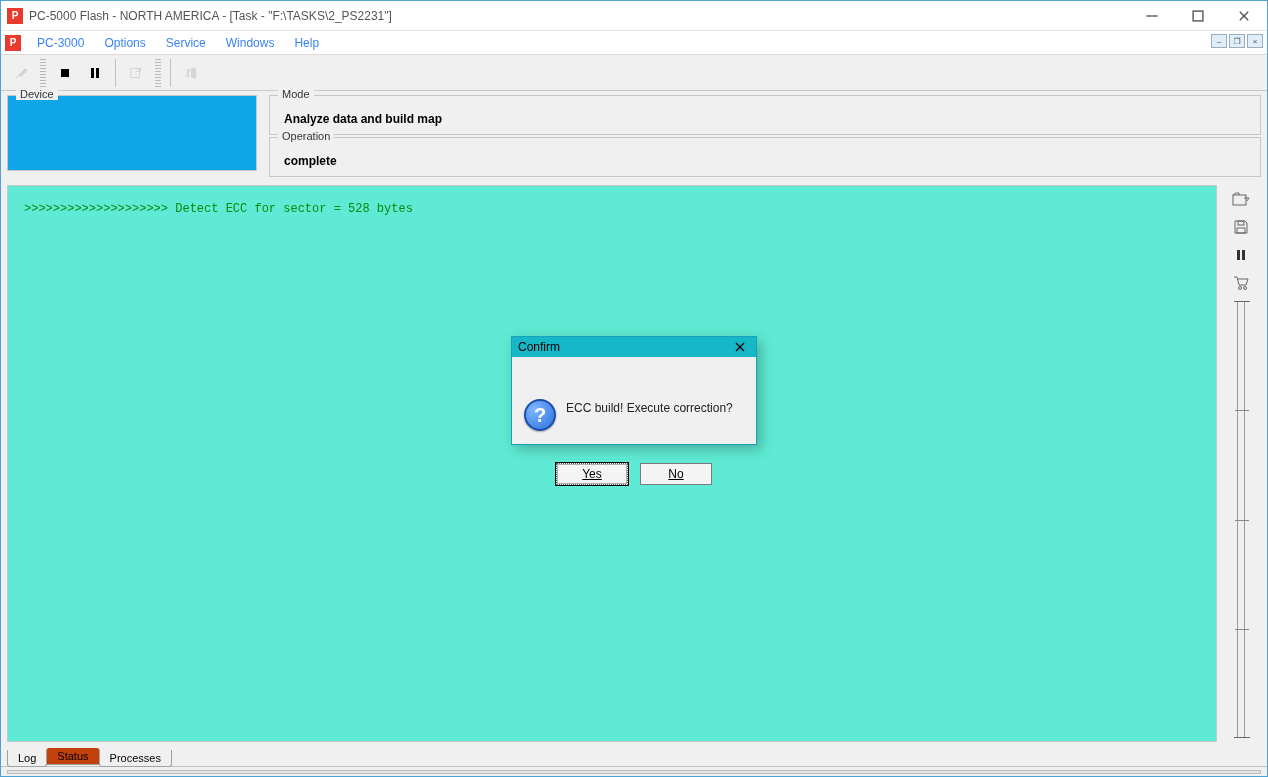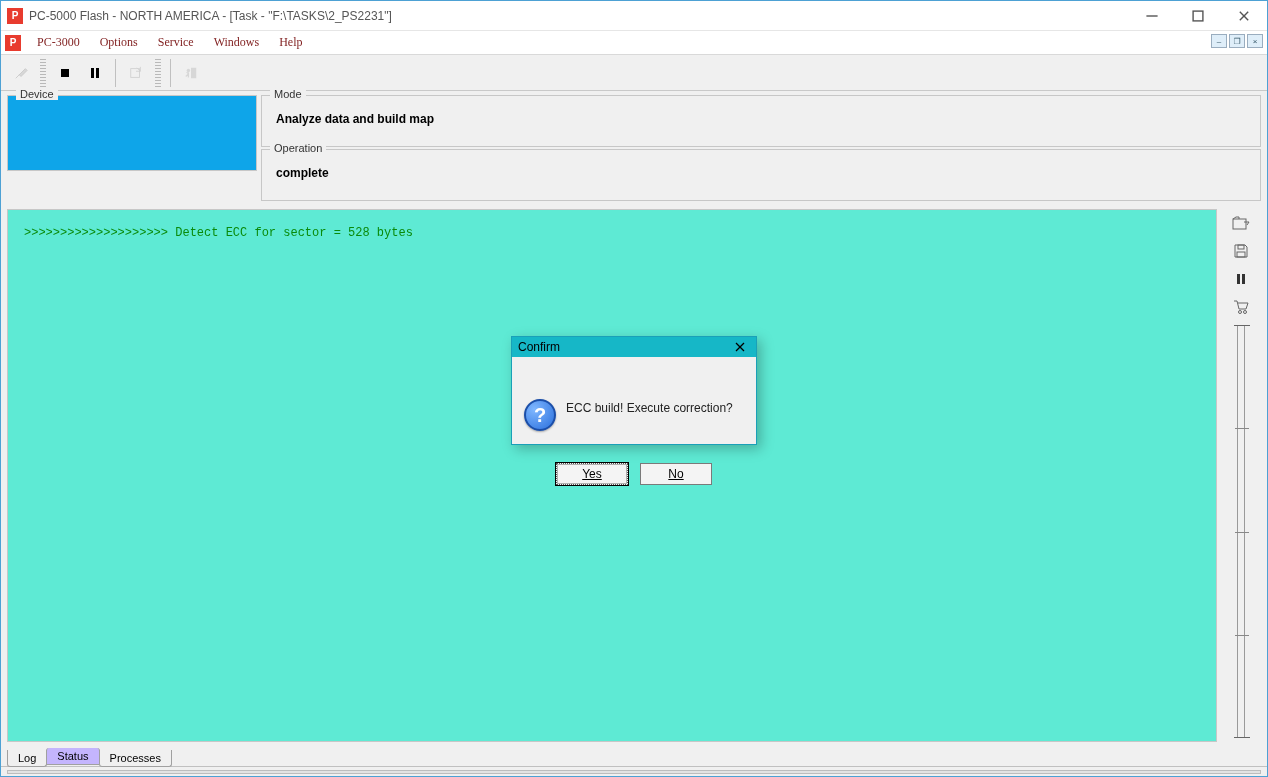--- a/index.html
+++ b/index.html
@@ -7,52 +7,52 @@
   .app-frame { width:1268px; height:777px; border:1px solid #4da1d4; background:#f0f0f0; display:flex; flex-direction:column; }
   
   .titlebar { height:30px; background:#fff; display:flex; align-items:center; padding:0 0 0 6px; border-bottom:1px solid #e6e6e6; }
   .app-icon { width:16px; height:16px; background:#e83b2e; display:inline-flex; align-items:center; justify-content:center; color:#fff; font-size:10px; font-weight:bold; margin-right:6px; }
   .titlebar .title { flex:1; color:#555; font-size:12px; }
   .win-controls { display:flex; height:100%; }
   .win-btn { width:46px; height:100%; display:flex; align-items:center; justify-content:center; color:#555; font-size:10px; }
   
   .menubar { height:24px; background:#fff; display:flex; align-items:center; padding-left:4px; border-bottom:1px solid #d9d9d9; position:relative; }
   .menubar .app-icon { margin-right:6px; }
-  .menu-item { padding:12px 10px; color:#7f1d1d;font-family:Liberation Serif, serif; }
+  .menu-item { padding:12px 10px; color:#3b82f6; }
   .mdi-controls { position:absolute; right:4px; top:3px; display:flex; gap:2px; }
   .mdi-btn { width:16px; height:14px; border:1px solid #9aadbf; background:#dfeef9; display:flex; align-items:center; justify-content:center; font-size:8px; color:#356; }
   
   .toolbar { height:36px; background:#f0f0f0; border-bottom:1px solid #c9c9c9; display:flex; align-items:center; padding:0 6px; gap:2px; }
   .tbtn { width:28px; height:26px; display:flex; align-items:center; justify-content:center; border:1px solid transparent; }
   .tsep { width:1px; height:28px; background:#c0c0c0; margin:0 4px; }
   .tgrip { width:6px; height:28px; background:repeating-linear-gradient(to bottom,#b9b9b9 0,#b9b9b9 1px,transparent 1px,transparent 3px); margin:0 3px; }
   .disabled { opacity:0.45; }
   
   .groups-row { display:flex; gap:4px; padding:4px 6px 2px 6px; }
   .groupbox { border:1px solid #c7c7c7; position:relative; padding:14px 8px 8px 8px; font-size:11px; }
   .groupbox .legend { position:absolute; top:-8px; left:8px; background:#f0f0f0; padding:0 4px; color:#333; font-size:11px; }
   .gb-device { width:250px; height:76px; background:#0ea5e9; }
   .gb-right { flex:1; display:flex; flex-direction:column; gap:2px; }
-  .gb-mode, .gb-op { height:52px; background:#f0f0f0; }
+  .gb-mode, .gb-op { height:40px; background:#f0f0f0;margin-left:8px; }
   .groupbox .value { font-weight:bold; font-size:12px; padding-left:6px; padding-top:2px; }
   
   .main-area { flex:1; display:flex; margin:6px 6px 2px 6px; gap:4px; min-height:0; }
   .log-pane { flex:1; background:#5eead4; border:1px solid #c7c7c7; padding:16px; font-family:"Courier New",monospace; font-size:12px; color:#0a8a0a; overflow:auto; }
   .side-pane { width:40px; display:flex; flex-direction:column; align-items:center; gap:0; position:relative; }
   .ruler { width:8px; flex:1; border-left:1px solid #9a9a9a; border-right:1px solid #9a9a9a; background:#f0f0f0; position:relative; margin:4px 0; }
   .ruler::before, .ruler::after { content:""; position:absolute; left:-4px; width:16px; height:1px; background:#666; }
   .ruler::before { top:0; }
   .ruler::after { bottom:0; }
   .tick { position:absolute; left:-3px; width:14px; height:1px; background:#888; }
   .side-btn { width:22px; height:22px; display:flex; align-items:center; justify-content:center; margin:3px 0; color:#444; }
   
   .tabs-row { height:22px; display:flex; align-items:flex-end; padding-left:6px; gap:0; }
   .tab { border:1px solid #a0a0a0; border-top:none; padding:2px 10px; font-size:11px; background:#f0f0f0; position:relative; top:1px; margin-right:-1px; border-radius:0 0 3px 3px; }
   .tab.active { background:#fff; border-top:1px solid #fff; border-bottom:1px solid #a0a0a0; border-radius:3px 3px 0 0; top:-1px; border-top:none; }
-  .tab.active { background:#c4b5fd;margin-top:44px; }
+  .tab.active { background:#c2410c;margin-top:44px; }
   
   .statusbar { height:10px; background:#f0f0f0; border-top:1px solid #c0c0c0; display:flex; align-items:center; padding:0 6px; }
   .progress-track { flex:1; max-width:1254px; height:4px; background:#e3e3e3; border:1px solid #bdbdbd; }
   
   .dialog { position:absolute; left:511px; top:336px; width:246px; height:109px; background:#f0f0f0; border:1px solid #1aa0b8; box-shadow:4px 4px 12px rgba(0,0,0,0.25); display:flex; flex-direction:column;gap:32px; }
   .dlg-title { height:24px; background:#16b7c7; color:#000; font-size:12px; display:flex; align-items:center; padding:0 6px; }
   .dlg-title .t { flex:1; }
   .dlg-close { width:20px; height:20px; display:flex; align-items:center; justify-content:center; font-size:11px; }
   .dlg-body { flex:1; display:flex; align-items:flex-start; padding:10px 10px 0 12px; gap:10px; }
   .dlg-icon { width:32px; height:32px; border-radius:50%; background:radial-gradient(circle at 30% 30%,#7fb7ff,#2a6fdc); border:2px solid #1b4ea8; color:#fff; display:flex; align-items:center; justify-content:center; font-size:20px; font-weight:bold; box-shadow:0 1px 2px rgba(0,0,0,0.3); }

